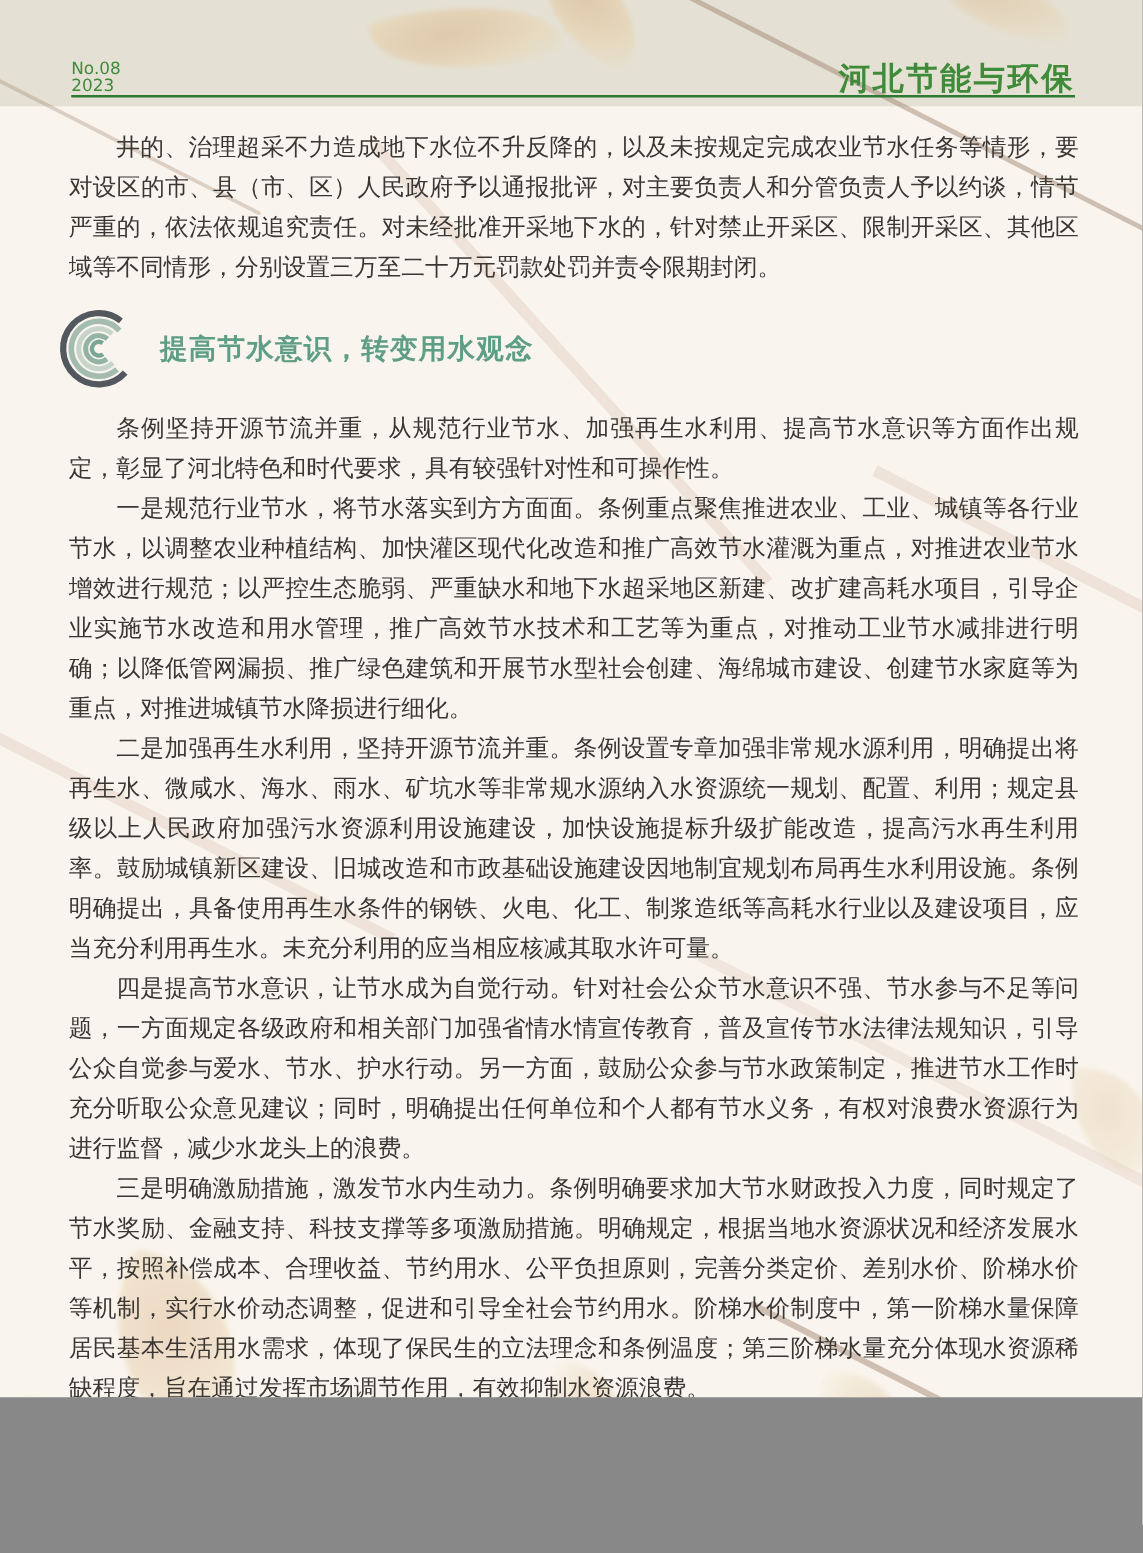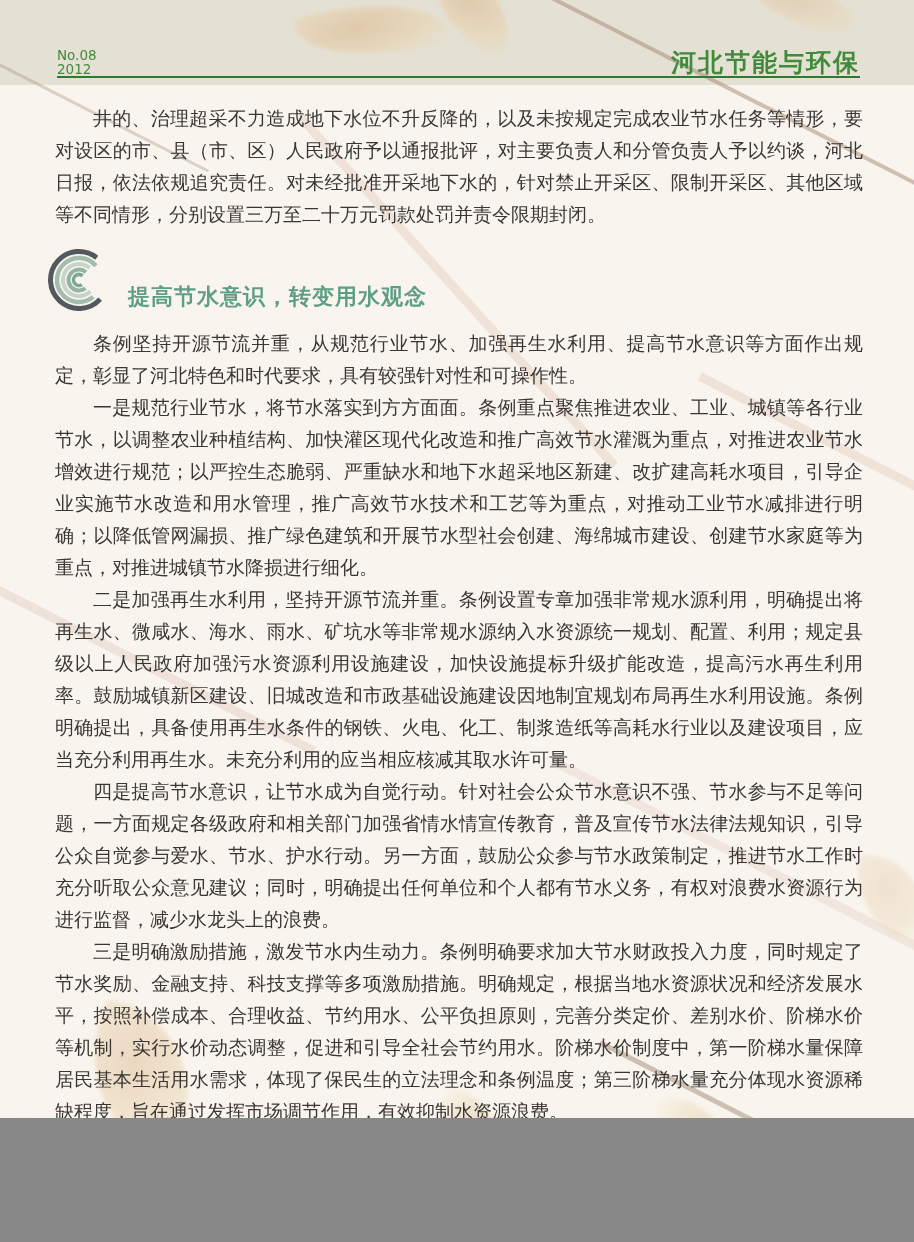--- a/index.html
+++ b/index.html
@@ -55,21 +55,21 @@
   }
   
   .content{
     position:absolute; left:55px; top:102px; width:808px;
   }
   .body-para{
     margin:0; text-indent:2em; text-align:justify;
     font-size:19px; line-height:32px; color:var(--body-text,#3a3633);
   }
   .section-heading{
-    display:flex; align-items:flex-end; gap:17px;
+    display:flex; align-items:center; gap:17px;
     margin:16px 0 15px -8px; height:66px;
   }
   .section-heading svg{flex:0 0 auto; display:block;}
   .section-title{
     margin:0; font-size:22px; font-weight:bold; letter-spacing:1px;
     color:var(--section-title-green,#5f9e86);
   }
   .source-note{
     margin:22px 2px 0 0; text-align:right;
     font-family:Liberation Mono, monospace;
@@ -115,27 +115,27 @@
   <div class="leaf" style="left:858px; top:855px; width:70px; height:85px; opacity:.3;"></div>
   <div class="leaf" style="left:84px; top:1012px; width:115px; height:130px; transform:rotate(18deg); opacity:.45;"></div>
   <div class="leaf" style="left:438px; top:1092px; width:72px; height:118px; transform:rotate(186deg); opacity:.45;"></div>
   <div class="leaf" style="left:-22px; top:1140px; width:115px; height:100px; transform:rotate(40deg); opacity:.5;"></div>
   <div class="leaf" style="left:660px; top:1095px; width:80px; height:120px; transform:rotate(175deg); opacity:.4;"></div>
   <div class="diag" style="left:600px; top:1040px; width:520px; height:5px;"></div>
   <div class="diag" style="left:10px; top:1185px; width:340px; height:5px; transform:rotate(23deg);"></div>
 
   <div class="header-issue">
     <div>No.08</div>
-    <div>2012</div>
+    <div>2023</div>
   </div>
   <div class="header-title">河北节能与环保</div>
   <div class="header-rule"></div>
 
   <div class="content">
-    <p class="body-para">井的、治理超采不力造成地下水位不升反降的，以及未按规定完成农业节水任务等情形，要对设区的市、县（市、区）人民政府予以通报批评，对主要负责人和分管负责人予以约谈，河北日报，依法依规追究责任。对未经批准开采地下水的，针对禁止开采区、限制开采区、其他区域等不同情形，分别设置三万至二十万元罚款处罚并责令限期封闭。</p>
+    <p class="body-para">井的、治理超采不力造成地下水位不升反降的，以及未按规定完成农业节水任务等情形，要对设区的市、县（市、区）人民政府予以通报批评，对主要负责人和分管负责人予以约谈，情节严重的，依法依规追究责任。对未经批准开采地下水的，针对禁止开采区、限制开采区、其他区域等不同情形，分别设置三万至二十万元罚款处罚并责令限期封闭。</p>
 
     <div class="section-heading">
       <svg width="64" height="64" viewBox="0 0 64 64">
         <circle cx="32" cy="32" r="28.5" fill="none" stroke="#52585d" stroke-width="5" pathLength="100" stroke-dasharray="74 26" transform="rotate(42 32 32)"></circle>
         <circle cx="32" cy="32" r="22" fill="none" stroke="#a3bcae" stroke-width="4.5" pathLength="100" stroke-dasharray="75 25" transform="rotate(50 32 32)"></circle>
         <circle cx="32" cy="32" r="16" fill="none" stroke="#c7d4c8" stroke-width="4" pathLength="100" stroke-dasharray="74 26" transform="rotate(45 32 32)"></circle>
         <circle cx="32" cy="32" r="10.5" fill="none" stroke="#93b4a4" stroke-width="4" pathLength="100" stroke-dasharray="72 28" transform="rotate(52 32 32)"></circle>
         <circle cx="32" cy="32" r="5.5" fill="none" stroke="#79a696" stroke-width="3.5" pathLength="100" stroke-dasharray="70 30" transform="rotate(58 32 32)"></circle>
       </svg>
       <h2 class="section-title">提高节水意识，转变用水观念</h2>

